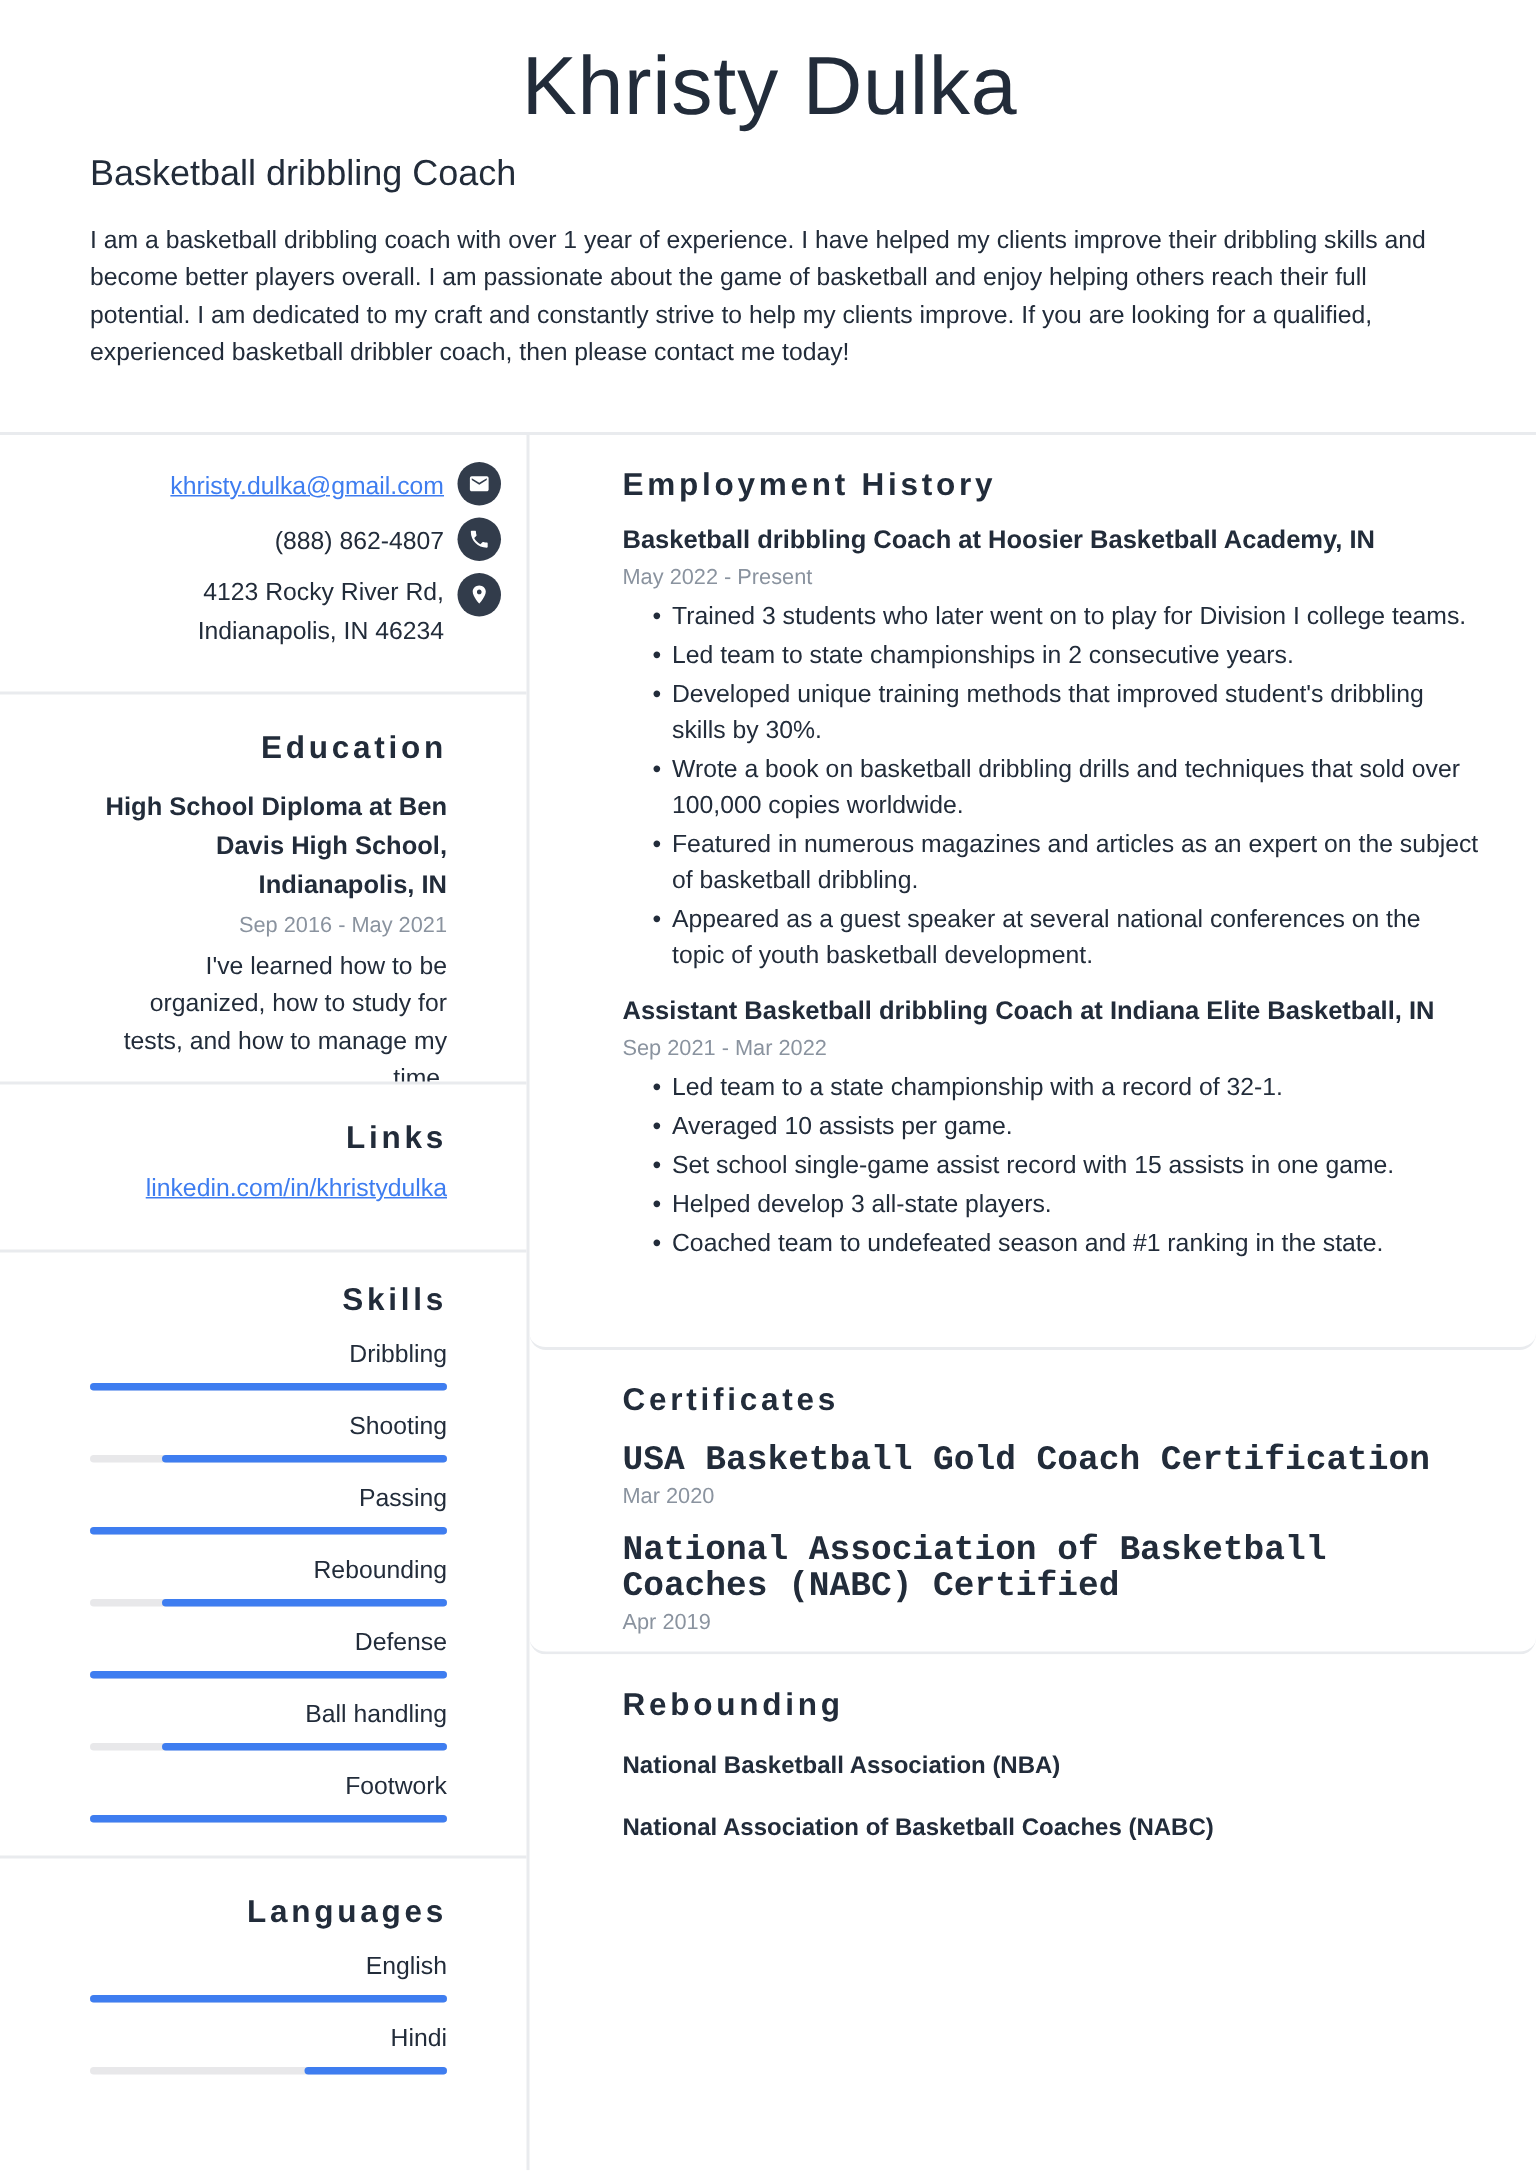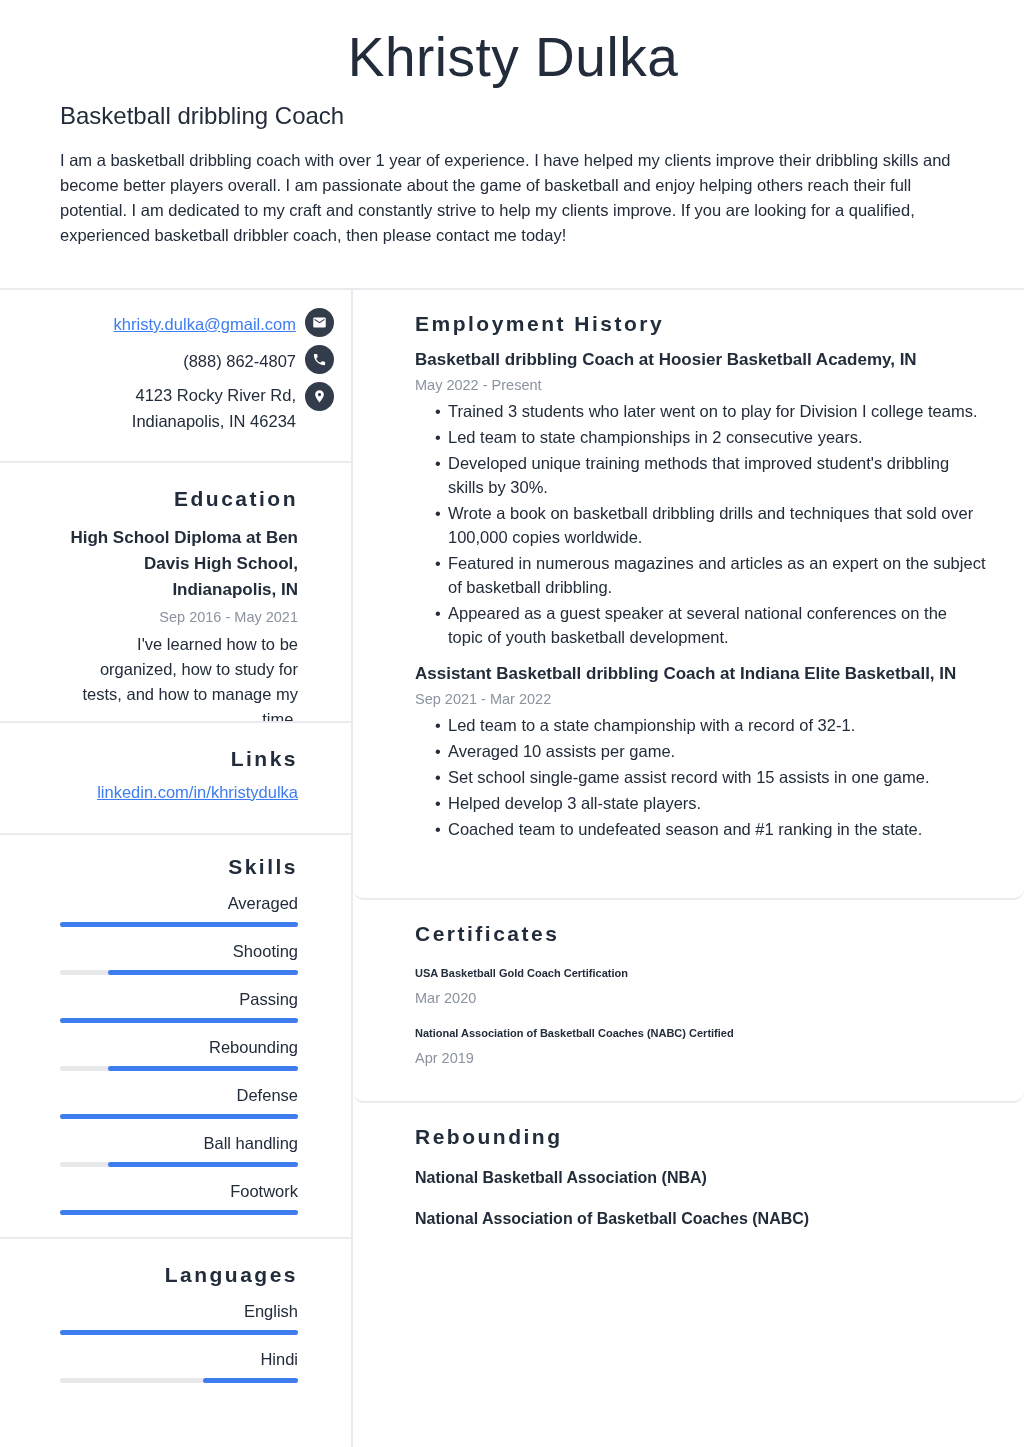--- a/index.html
+++ b/index.html
@@ -60,21 +60,21 @@
   .employment { height: 610px; }
   .job { margin-top: 11px; }
   .job-name { font-size: 17px; font-weight: 700; line-height: 25px; }
   .job-dates { color: #8a939f; font-size: 14.5px; line-height: 20px; margin: 3px 0 4px; }
   ul.bullets { list-style: none; margin: 2px 0 12px; padding: 0; }
   ul.bullets li { position: relative; padding-left: 33px; font-size: 16.5px; line-height: 24px; margin-bottom: 2px; }
   ul.bullets li::before { content: "\2022"; position: absolute; left: 20px; color: #222c3a; }
 
   .certificates { height: 203px; }
   .cert-item { margin-top: 15px; }
-  .cert-title { font-size: 11px; font-weight: 700; line-height: 24px; }
+  .cert-title { font-size: 23px; font-weight: 700; line-height: 24px; font-family: Liberation Mono, monospace; }
   .cert-date { color: #8a939f; font-size: 14.5px; margin-top: 5px; }
 
   .memberships { height: 344px; border-bottom: none; }
   .membership-item { font-size: 16px; font-weight: 700; line-height: 24px; margin-top: 17px; }
 </style>
 </head>
 <body>
 
 <div class="page">
 
@@ -131,21 +131,21 @@
         <div class="side-heading">Links</div>
         <div class="link-item">
           <a class="link" href="#">linkedin.com/in/khristydulka</a>
         </div>
       </div>
 
       <div class="side-section skills-section">
         <div class="side-heading">Skills</div>
 
         <div class="meter-item">
-          <div class="meter-name">Averaged</div>
+          <div class="meter-name">Dribbling</div>
           <div class="bar">
               <div class="bar-fill" style="width: 100%;"></div>
             </div>
         </div>
         <div class="meter-item">
           <div class="meter-name">Shooting</div>
           <div class="bar">
               <div class="bar-fill" style="width: 80%;"></div>
             </div>
         </div>

